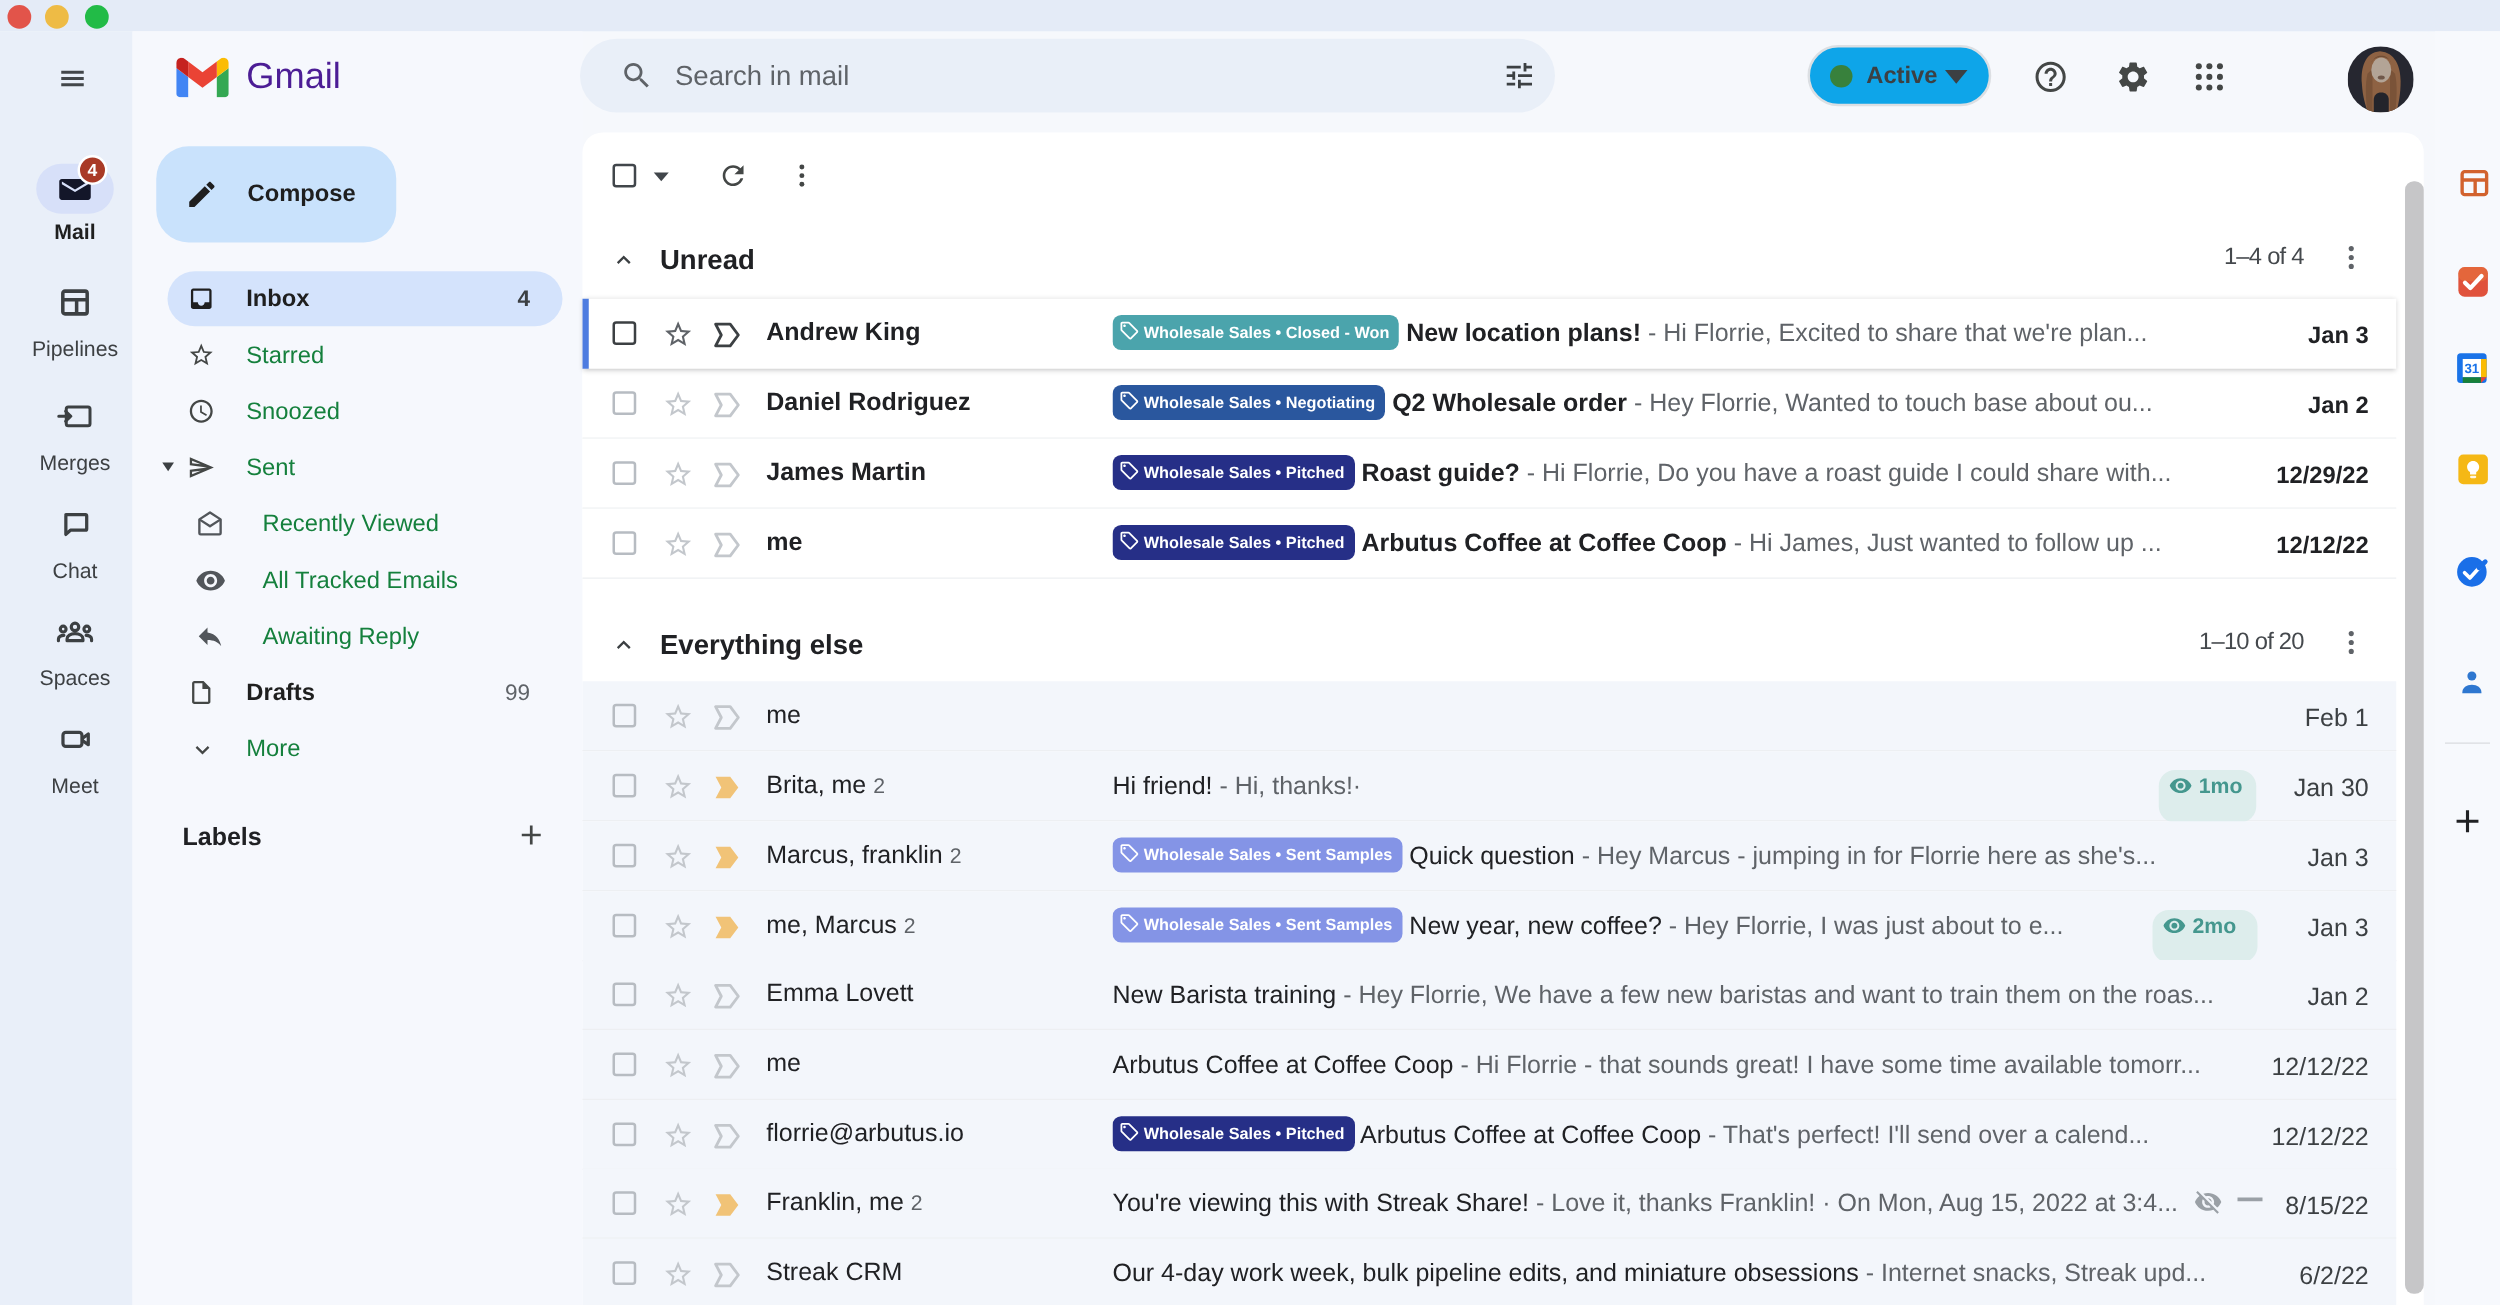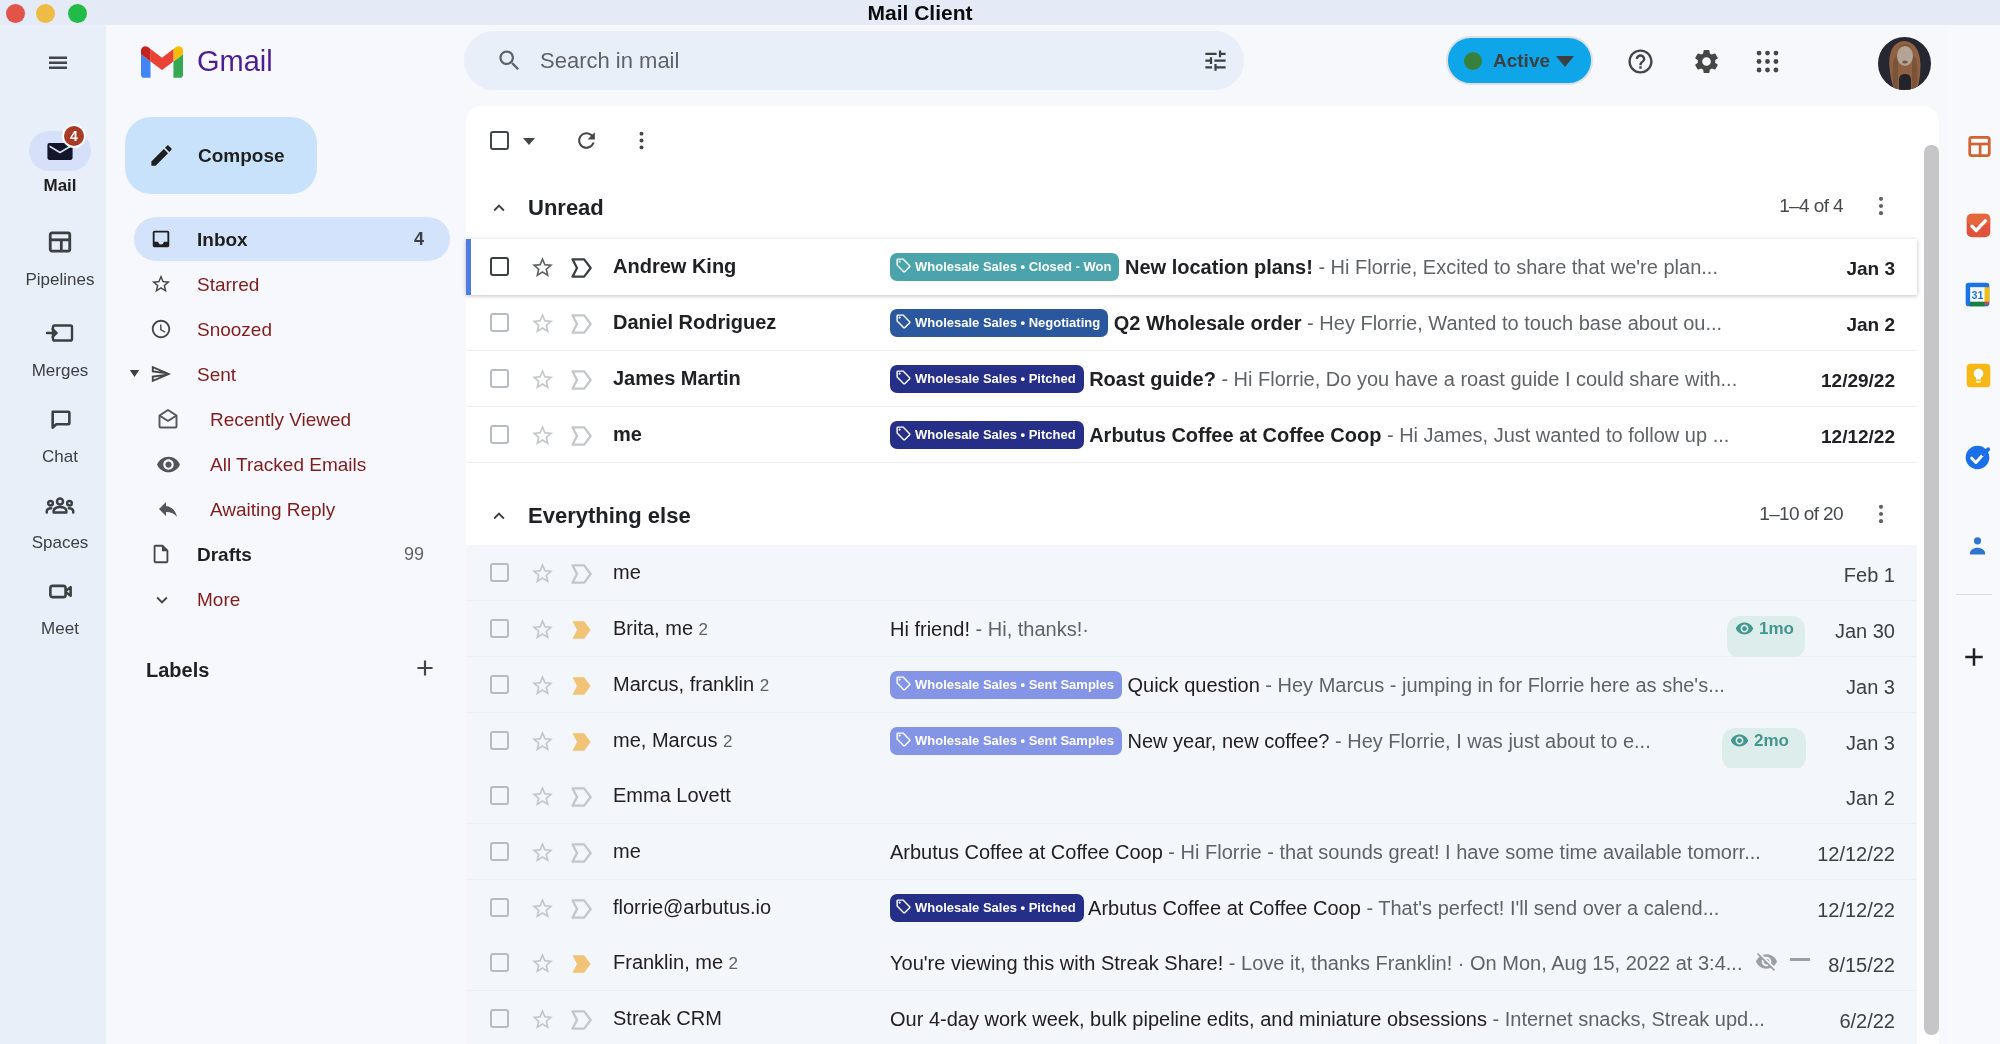--- a/index.html
+++ b/index.html
@@ -27,21 +27,21 @@
 #nav { position:absolute; left:106px; top:25px; width:360px; height:1019px; background:#F6F8FD; }
 #logo { position:absolute; left:35px; top:21px; }
 #logotext { position:absolute; left:91px; top:20px; font-size:29px; color:#4c1d95; }
 #compose { position:absolute; left:19px; top:92px; width:192px; height:77px; border-radius:26px; background:#C9E2FC;text-align:center; }
 #compose svg { position:absolute; left:23px; top:25px; }
 #compose span { position:absolute; left:73px; top:24px; font-size:19px; font-weight:bold; color:#1f1f1f; line-height:29px; }
 .navitem { position:absolute; left:28px; width:316px; height:44px; border-radius:22px; }
 .navitem.sel { background:#D4E3FC; }
 .navitem svg { position:absolute; left:16px; top:11px; }
 .navitem .cap { position:absolute; left:-7px; top:14px; }
-.navitem span.lbl { position:absolute; left:63px; top:11px; font-size:19px; color:#7f1d1d; line-height:23px; }
+.navitem span.lbl { position:absolute; left:63px; top:11px; font-size:19px; color:#15803d; line-height:23px; }
 .navitem.sub svg { left:22px; top:10px; }
 .navitem.sub span.lbl { left:76px; }
 .navitem.sel span.lbl, .navitem.bold span.lbl { font-weight:bold; color:#1f1f1f; }
 .navitem span.cnt { position:absolute; right:26px; top:11px; font-size:18px; color:#3c4043; line-height:23px; }
 .navitem.sel span.cnt { font-weight:bold; }
 #labels { position:absolute; left:40px; top:634px; font-size:20px; font-weight:bold; color:#202124; }
 #labelplus { position:absolute; left:306px; top:630px; }
 
 
 #search { position:absolute; left:464px; top:31px; width:780px; height:59px; border-radius:30px; background:#E9EFF8; }
@@ -97,21 +97,20 @@
 .ricon { position:absolute; left:13px; }
 #rrdivider { position:absolute; left:8px; top:569px; width:36px; height:1px; background:#DADCE0; }
 </style>
 </head>
 <body>
 
 <div id="titlebar">
   <div class="tl t1"></div>
     <div class="tl t2"></div>
     <div class="tl t3"></div>
-  <div class="title">Mail Client</div>
 </div>
 
 <div id="rail">
   <svg style="position:absolute;left:44px;top:26px;" width="28" height="24" viewBox="0 0 24 24" fill="#42464a">
       <path d="M3 18h18v-2.4H3V18zm0-5h18v-2.4H3V13zm0-7.4V8h18V5.6H3z"></path>
     </svg>
   <div class="railitem sel" style="top:106px;">
     <span class="railpill">
         <svg width="26" height="21" viewBox="0 0 24 20" fill="#131629">
           <path d="M22 2H2C.9 2 0 2.9 0 4v12c0 1.1.9 2 2 2h20c1.1 0 2-.9 2-2V4c0-1.1-.9-2-2-2zm0 4-10 6L2 6V4l10 6L22 4v2z"></path>
@@ -423,20 +422,21 @@
   </div>
   <div class="row read" style="top:662px;">
     <div class="cb"></div>
     <svg class="star" width="25" height="25" viewBox="0 0 24 24" fill="#c3c7cc">
         <path d="M22 9.24l-7.19-.62L12 2 9.19 8.63 2 9.24l5.46 4.73L5.82 21 12 17.27 18.18 21l-1.63-7.03L22 9.24zM12 15.4l-3.76 2.27 1-4.28-3.32-2.88 4.38-.38L12 6.1l1.71 4.04 4.38.38-3.32 2.88 1 4.28L12 15.4z"></path>
       </svg>
     <svg class="flag" width="26" height="26" viewBox="0 0 24 24" fill="none" stroke="#c3c7cc" stroke-width="2.1" stroke-linejoin="round">
         <path d="M3.2 4 14 4 20 12 14 20 3.2 20 7.4 12z"></path>
       </svg>
     <div class="sender">Emma Lovett</div>
+    <div class="mid"><span class="subj">New Barista training</span><span class="snip"> - Hey Florrie, We have a few new baristas and want to train them on the roas...</span></div>
     <div class="date">Jan 2</div>
   </div>
   <div class="row read" style="top:718px;">
     <div class="cb"></div>
     <svg class="star" width="25" height="25" viewBox="0 0 24 24" fill="#c3c7cc">
         <path d="M22 9.24l-7.19-.62L12 2 9.19 8.63 2 9.24l5.46 4.73L5.82 21 12 17.27 18.18 21l-1.63-7.03L22 9.24zM12 15.4l-3.76 2.27 1-4.28-3.32-2.88 4.38-.38L12 6.1l1.71 4.04 4.38.38-3.32 2.88 1 4.28L12 15.4z"></path>
       </svg>
     <svg class="flag" width="26" height="26" viewBox="0 0 24 24" fill="none" stroke="#c3c7cc" stroke-width="2.1" stroke-linejoin="round">
         <path d="M3.2 4 14 4 20 12 14 20 3.2 20 7.4 12z"></path>
       </svg>

